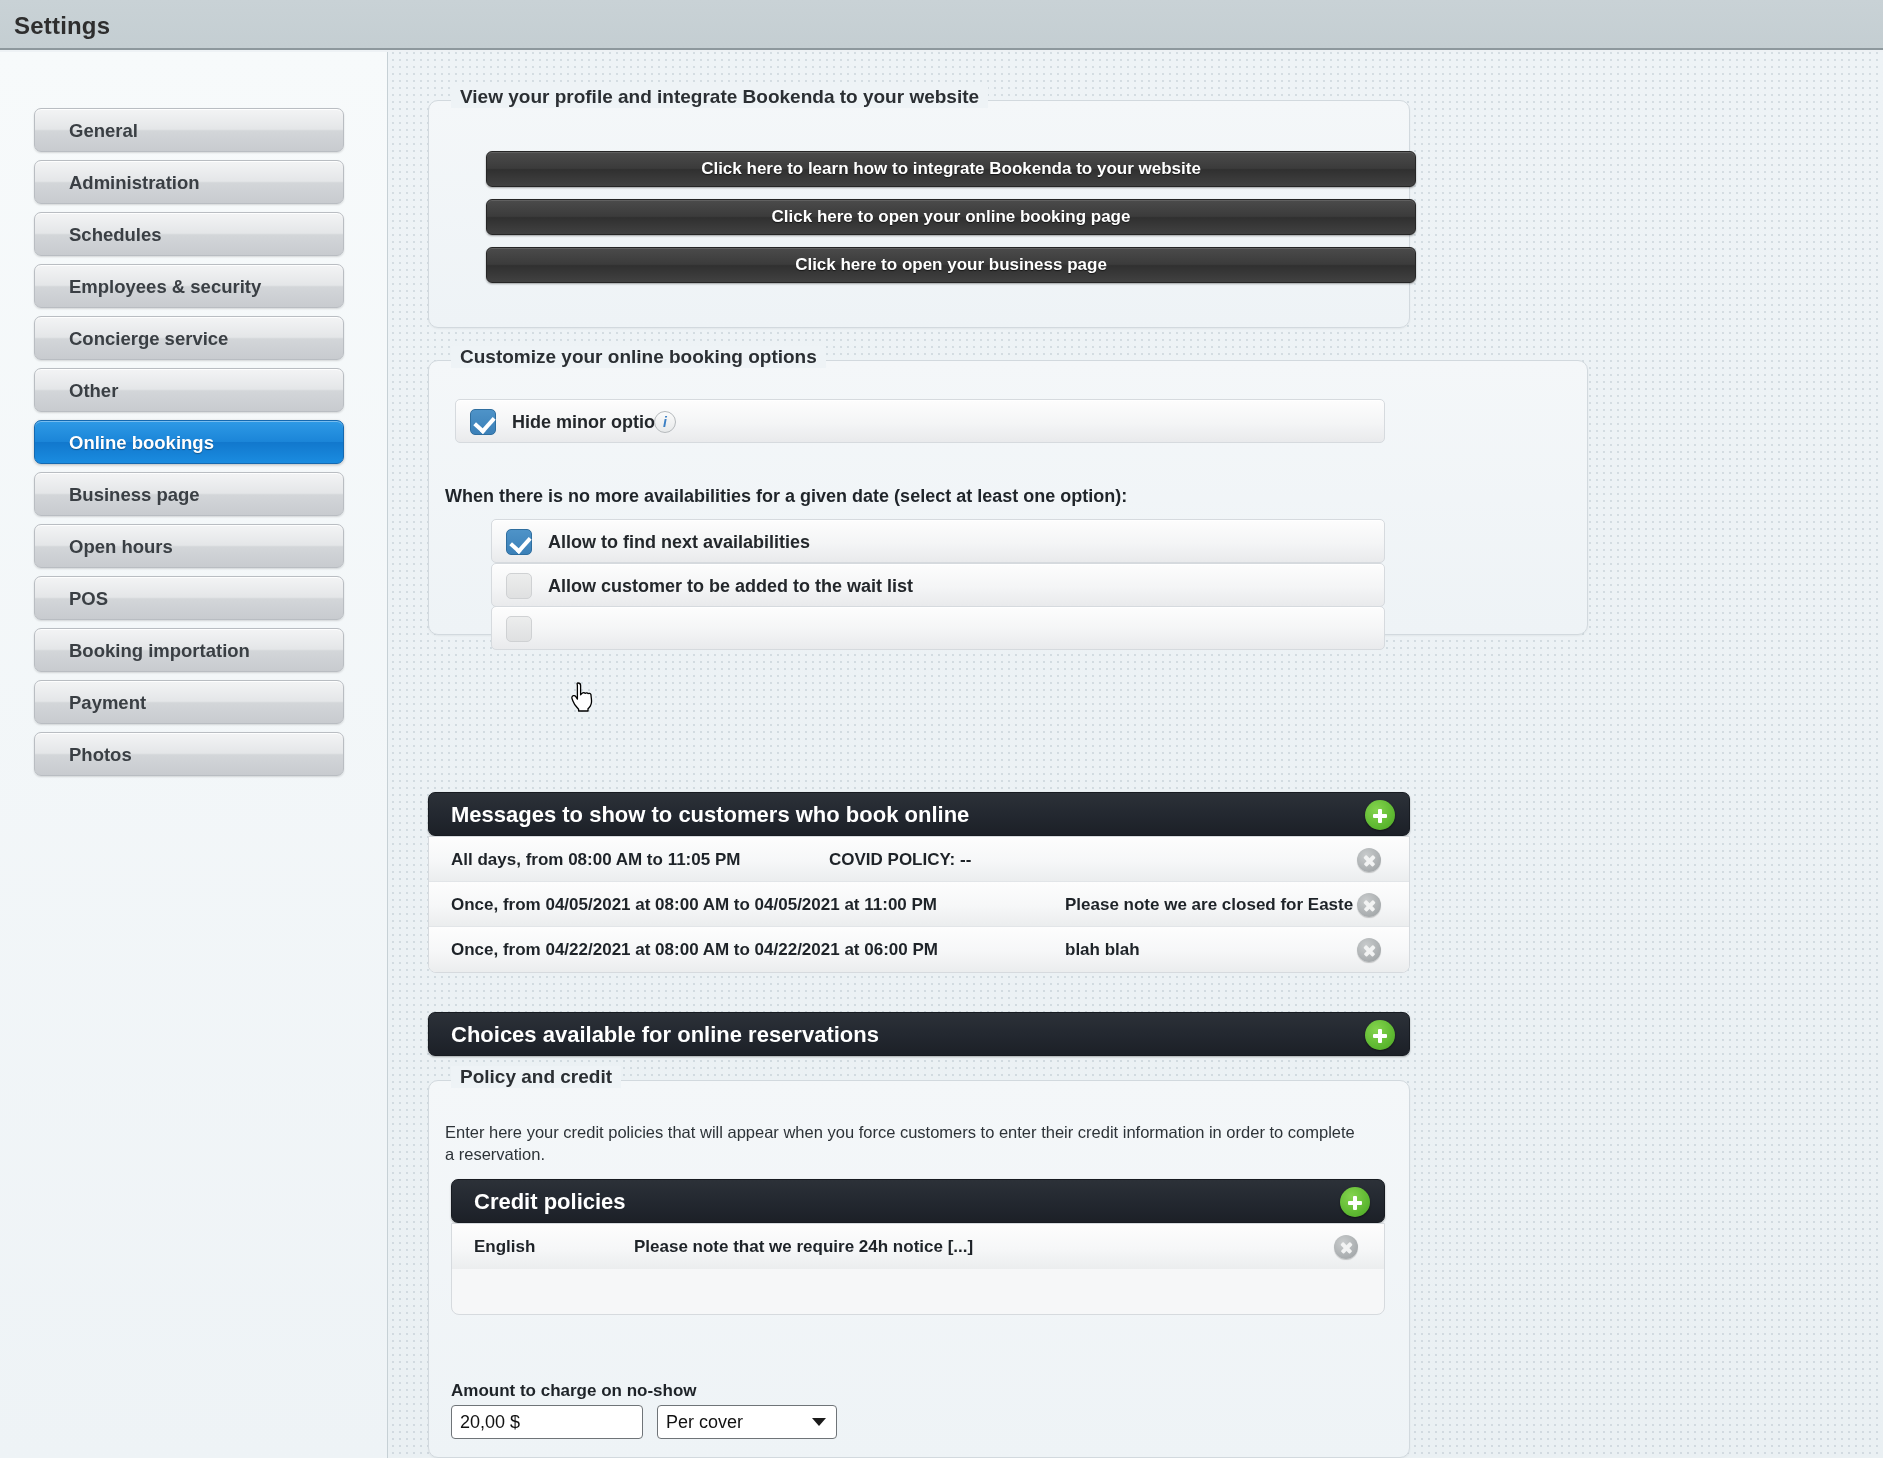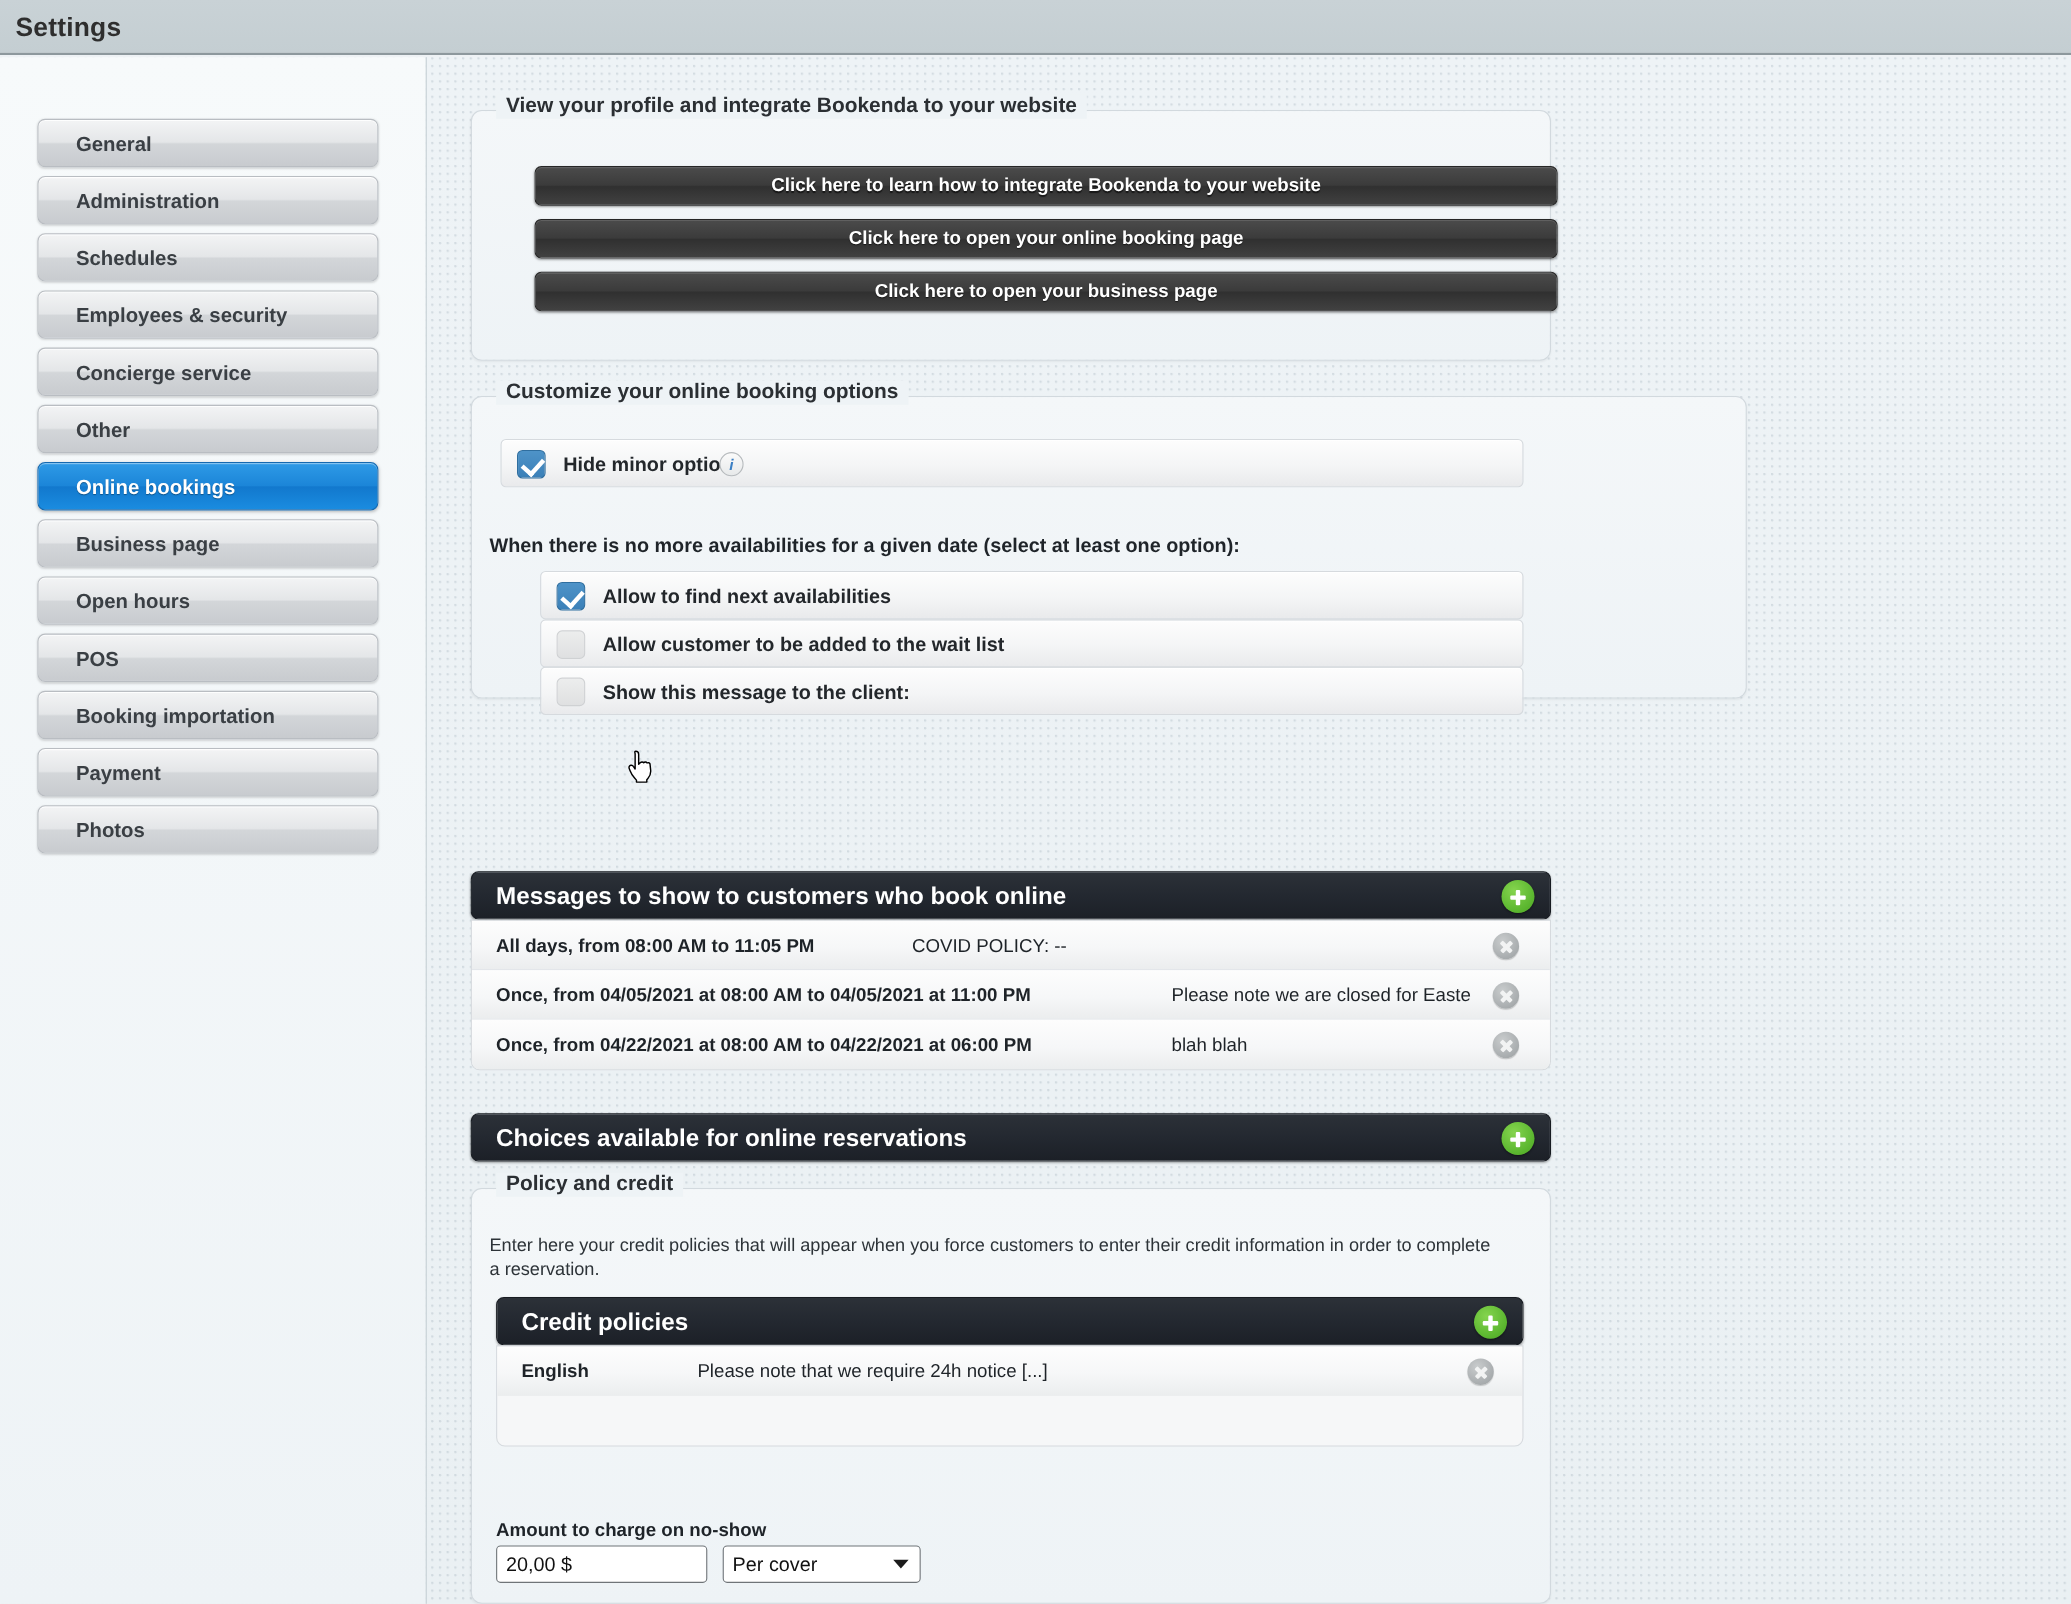--- a/index.html
+++ b/index.html
@@ -165,21 +165,21 @@
     background: linear-gradient(180deg,#fdfdfd 0%,#f6f7f8 55%,#ebedee 100%);
     cursor: pointer;
   }
   .lrow:last-child { border-bottom: none; }
   .lrow .c1 {
     position: absolute; left: 22px; top: 0; height: 45px; line-height: 45px;
     font-size: 17px; font-weight: bold; color: #1e2328; white-space: nowrap;
   }
   .lrow .c2 {
     position: absolute; top: 0; height: 45px; line-height: 45px;
-    font-size: 17px; font-weight: normal; color: #1e2328; white-space: nowrap;
+    font-size: 17px; font-weight: bold; color: #1e2328; white-space: nowrap;
   }
   .del-btn {
     position: absolute; top: 11px;
     width: 24px; height: 24px; border-radius: 50%;
     background: radial-gradient(circle at 38% 32%, #c9cccd, #a9adaf 68%, #9a9e9f);
     box-shadow: 0 1px 1px rgba(0,0,0,.2);
     cursor: pointer;
   }
   .del-btn::before, .del-btn::after {
     content: ""; position: absolute; left: 5.5px; top: 10.5px;
@@ -304,21 +304,20 @@
       <div class="cbrow" style="left:62px; top:158px; width:894px;">
         <span class="cb on"></span>
         <span class="lbl">Allow to find next availabilities</span>
       </div>
       <div class="cbrow" style="left:62px; top:202px; width:894px;">
         <span class="cb off"></span>
         <span class="lbl">Allow customer to be added to the wait list</span>
       </div>
       <div class="cbrow" style="left:62px; top:245px; width:894px;">
         <span class="cb off"></span>
-        <span class="lbl">Show this message to the client:</span>
       </div>
     </div>
 
     <div class="list-header" style="left:40px; top:740px; width:982px;">
       <span class="lbl">Messages to show to customers who book online</span>
       <span class="plus-btn"></span>
     </div>
     <div class="list-box" style="left:40px; top:784px; width:982px; height:137px;">
       <div class="lrow">
         <span class="c1">All days, from 08:00 AM to 11:05 PM</span>

